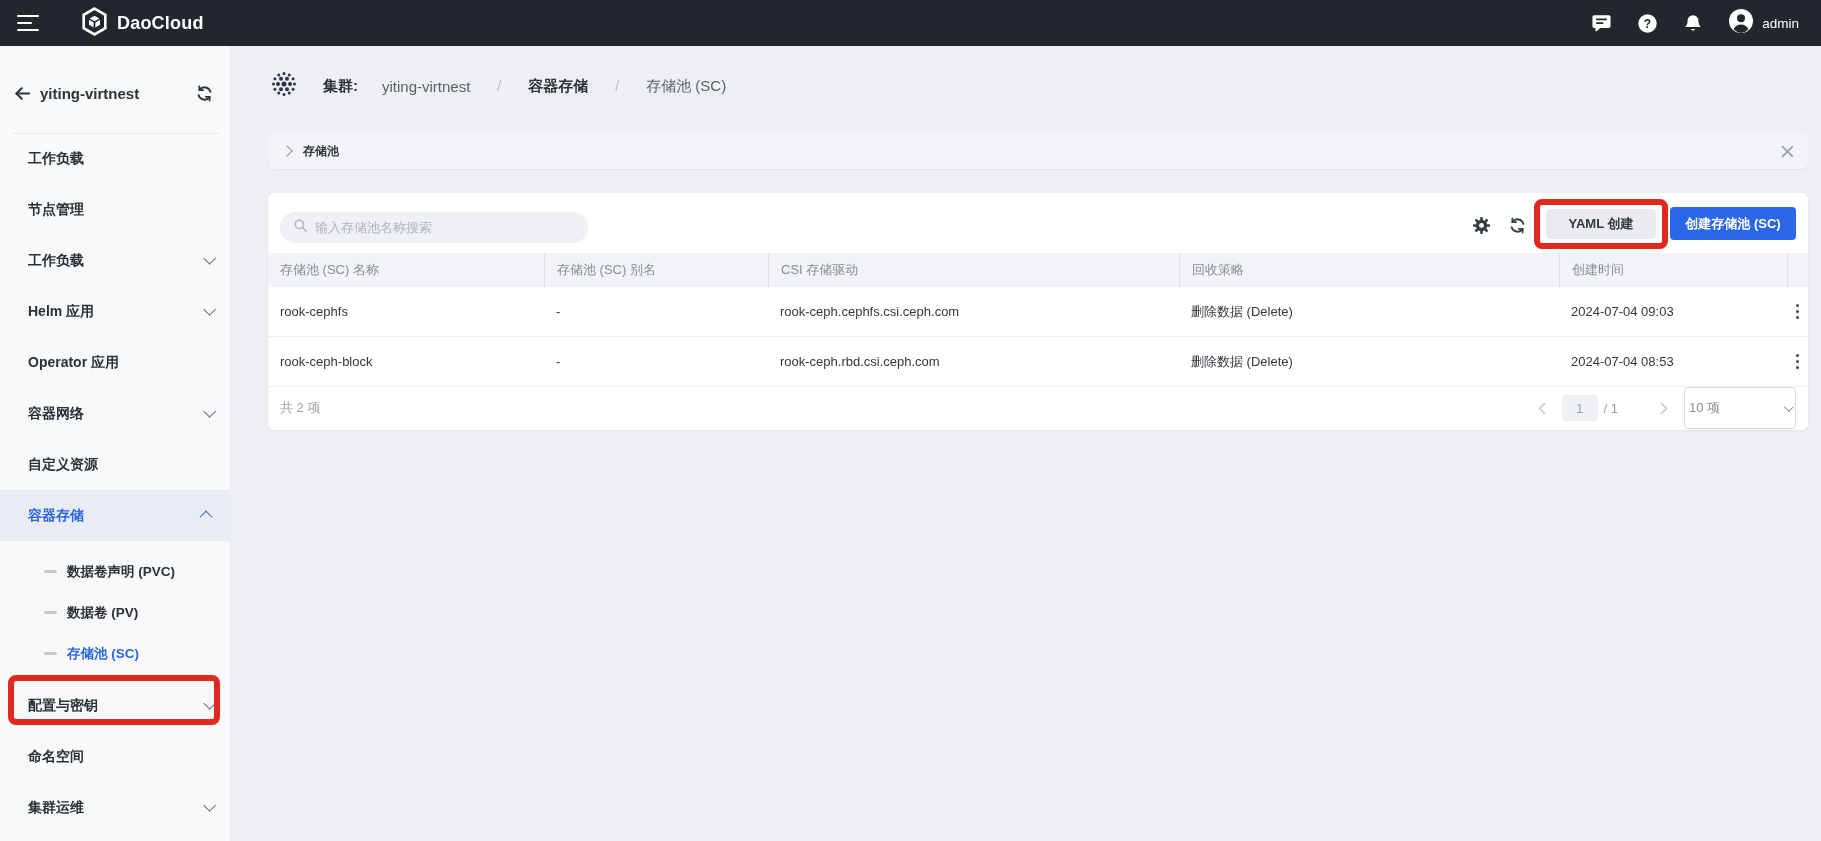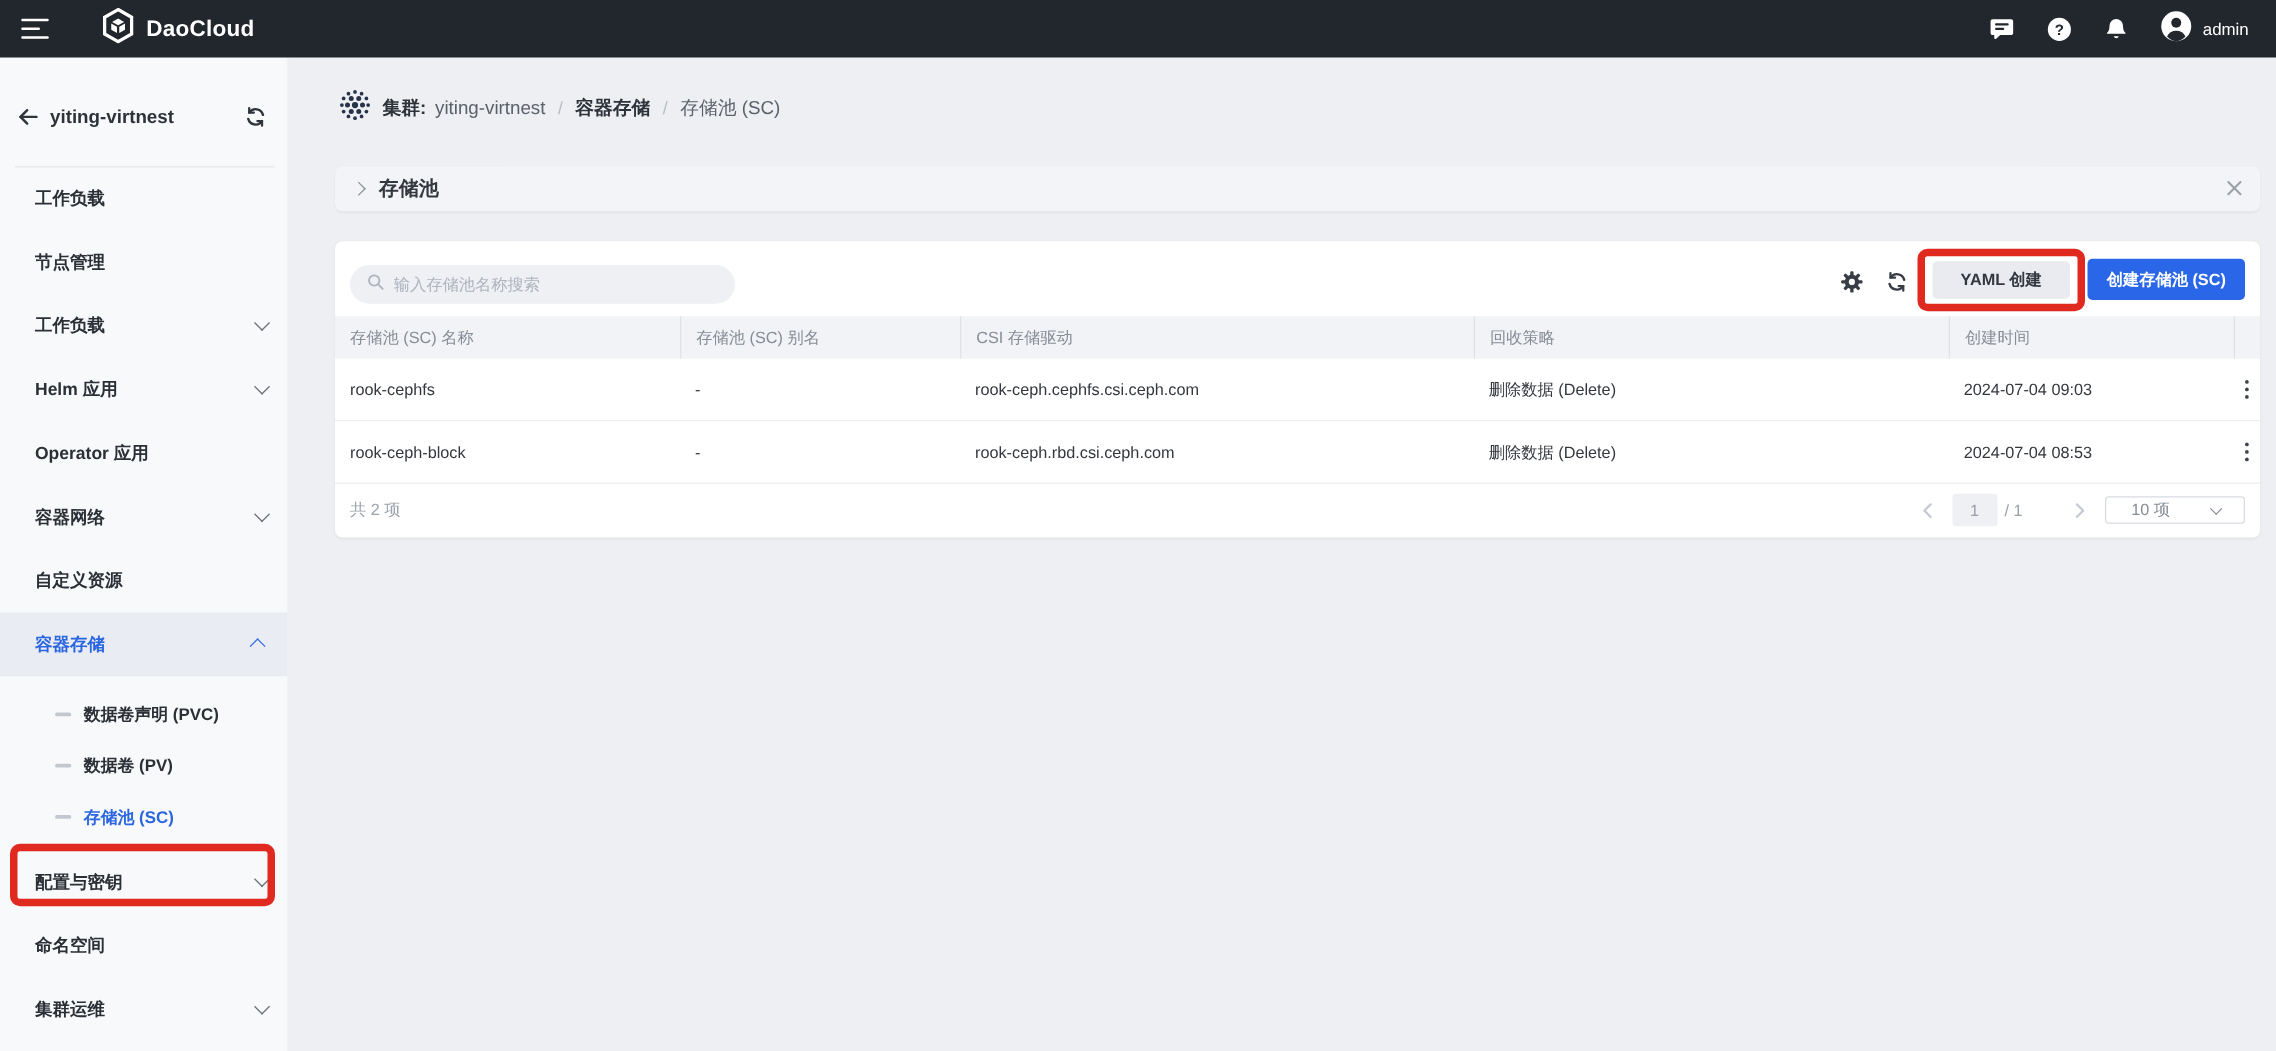--- a/index.html
+++ b/index.html
@@ -41,31 +41,31 @@
   .subwrap { padding:10px 0 6px 16px; }
   .sub-item { height:41px; display:flex; align-items:center; padding-left:28px; font-size:13.5px;
               font-weight:bold; color:#2b3036; cursor:pointer; }
   .sub-dash { width:13px; height:2.5px; border-radius:2px; background:#c3c7cf; margin-right:10px; }
   .sub-item.active { color:#2a66e0; }
   .side-annotation { position:absolute; left:8px; top:629px; width:212px; height:50px;
                      border:6px solid #e0291f; border-radius:8px; pointer-events:none; z-index:25; }
 
   
   .main { position:absolute; left:231px; top:46px; width:1590px; height:795px; }
-  .breadcrumb { position:absolute; left:38px; top:18px; height:44px; display:flex; align-items:center; gap:7px; }
+  .breadcrumb { position:absolute; left:38px; top:18px; height:44px; display:flex; align-items:center; gap:24px; }
   .bc-strong { font-size:15px; font-weight:bold; color:#2e333a; }
   .bc-plain { font-size:15px; color:#5b616b; }
   .bc-sep { font-size:14px; color:#b7bcc4; padding:0 3px; }
 
   .banner { position:absolute; left:37px; top:87px; width:1540px; height:36px; background:#f3f4f7;
             border-radius:6px; box-shadow:0 1px 2px rgba(20,28,45,.05); display:flex; align-items:center;
             cursor:pointer; }
   .banner-chev { width:8px; height:8px; border-right:1.7px solid #8a9099; border-top:1.7px solid #8a9099;
                  transform:rotate(45deg); margin-left:15px; }
-  .banner-title { font-size:16px; font-weight:bold; color:#33373e; margin-left:12px; }
+  .banner-title { font-size:12px; font-weight:bold; color:#33373e; margin-left:12px; }
   .banner-close { position:absolute; right:14px; top:11px; cursor:pointer; }
 
   .card { position:absolute; left:37px; top:147px; width:1540px; height:237px; background:#fff;
           border-radius:6px; box-shadow:0 1px 3px rgba(16,24,40,.06); }
   .toolbar { position:relative; height:60px; }
   .search-pill { position:absolute; left:12px; top:19px; width:308px; height:31px; background:#eef0f4;
                  border-radius:16px; display:flex; align-items:center; padding-left:13px; gap:7px; }
   .search-pill input { border:none; outline:none; background:transparent; font-size:13px; color:#33373e;
                        width:250px; }
   .search-pill input::placeholder { color:#aeb3bd; }
@@ -88,22 +88,22 @@
   .dots { display:flex; flex-direction:column; gap:2.5px; cursor:pointer; padding:4px; }
   .dots i { width:3.2px; height:3.2px; border-radius:50%; background:#3f444c; }
 
   .tfoot { display:flex; align-items:center; height:42px; padding:0 12px; }
   .foot-total { font-size:13px; color:#9aa1ab; }
   .pager { margin-left:auto; display:flex; align-items:center; }
   .pg-arrow { width:16px; height:24px; display:flex; align-items:center; justify-content:center; cursor:pointer; }
   .pg-box { width:36px; height:26px; background:#eef0f3; border-radius:3px; display:flex; align-items:center;
             justify-content:center; font-size:13px; color:#9aa1ab; margin:0 6px 0 12px; }
   .pg-total { font-size:13px; color:#9aa1ab; margin-right:38px; }
-  .pg-size { width:112px; height:22px; border:1px solid #d8dbe2; border-radius:3px; display:flex;
-             align-items:center; padding:0 20px; font-size:13px; color:#878d96; cursor:pointer; margin-left:12px; }
+  .pg-size { width:112px; height:42px; border:1px solid #d8dbe2; border-radius:3px; display:flex;
+             align-items:center; padding:0 4px; font-size:13px; color:#878d96; cursor:pointer; margin-left:12px; }
   .pg-size .chev-dn { width:7px; height:7px; border-right:1.5px solid #878d96; border-bottom:1.5px solid #878d96;
              transform:rotate(45deg) translateY(-2px); margin-left:auto; }
 </style>
 </head>
 <body>
 
 <div class="page">
 
   <div class="topbar">
     <div class="hamburger">

